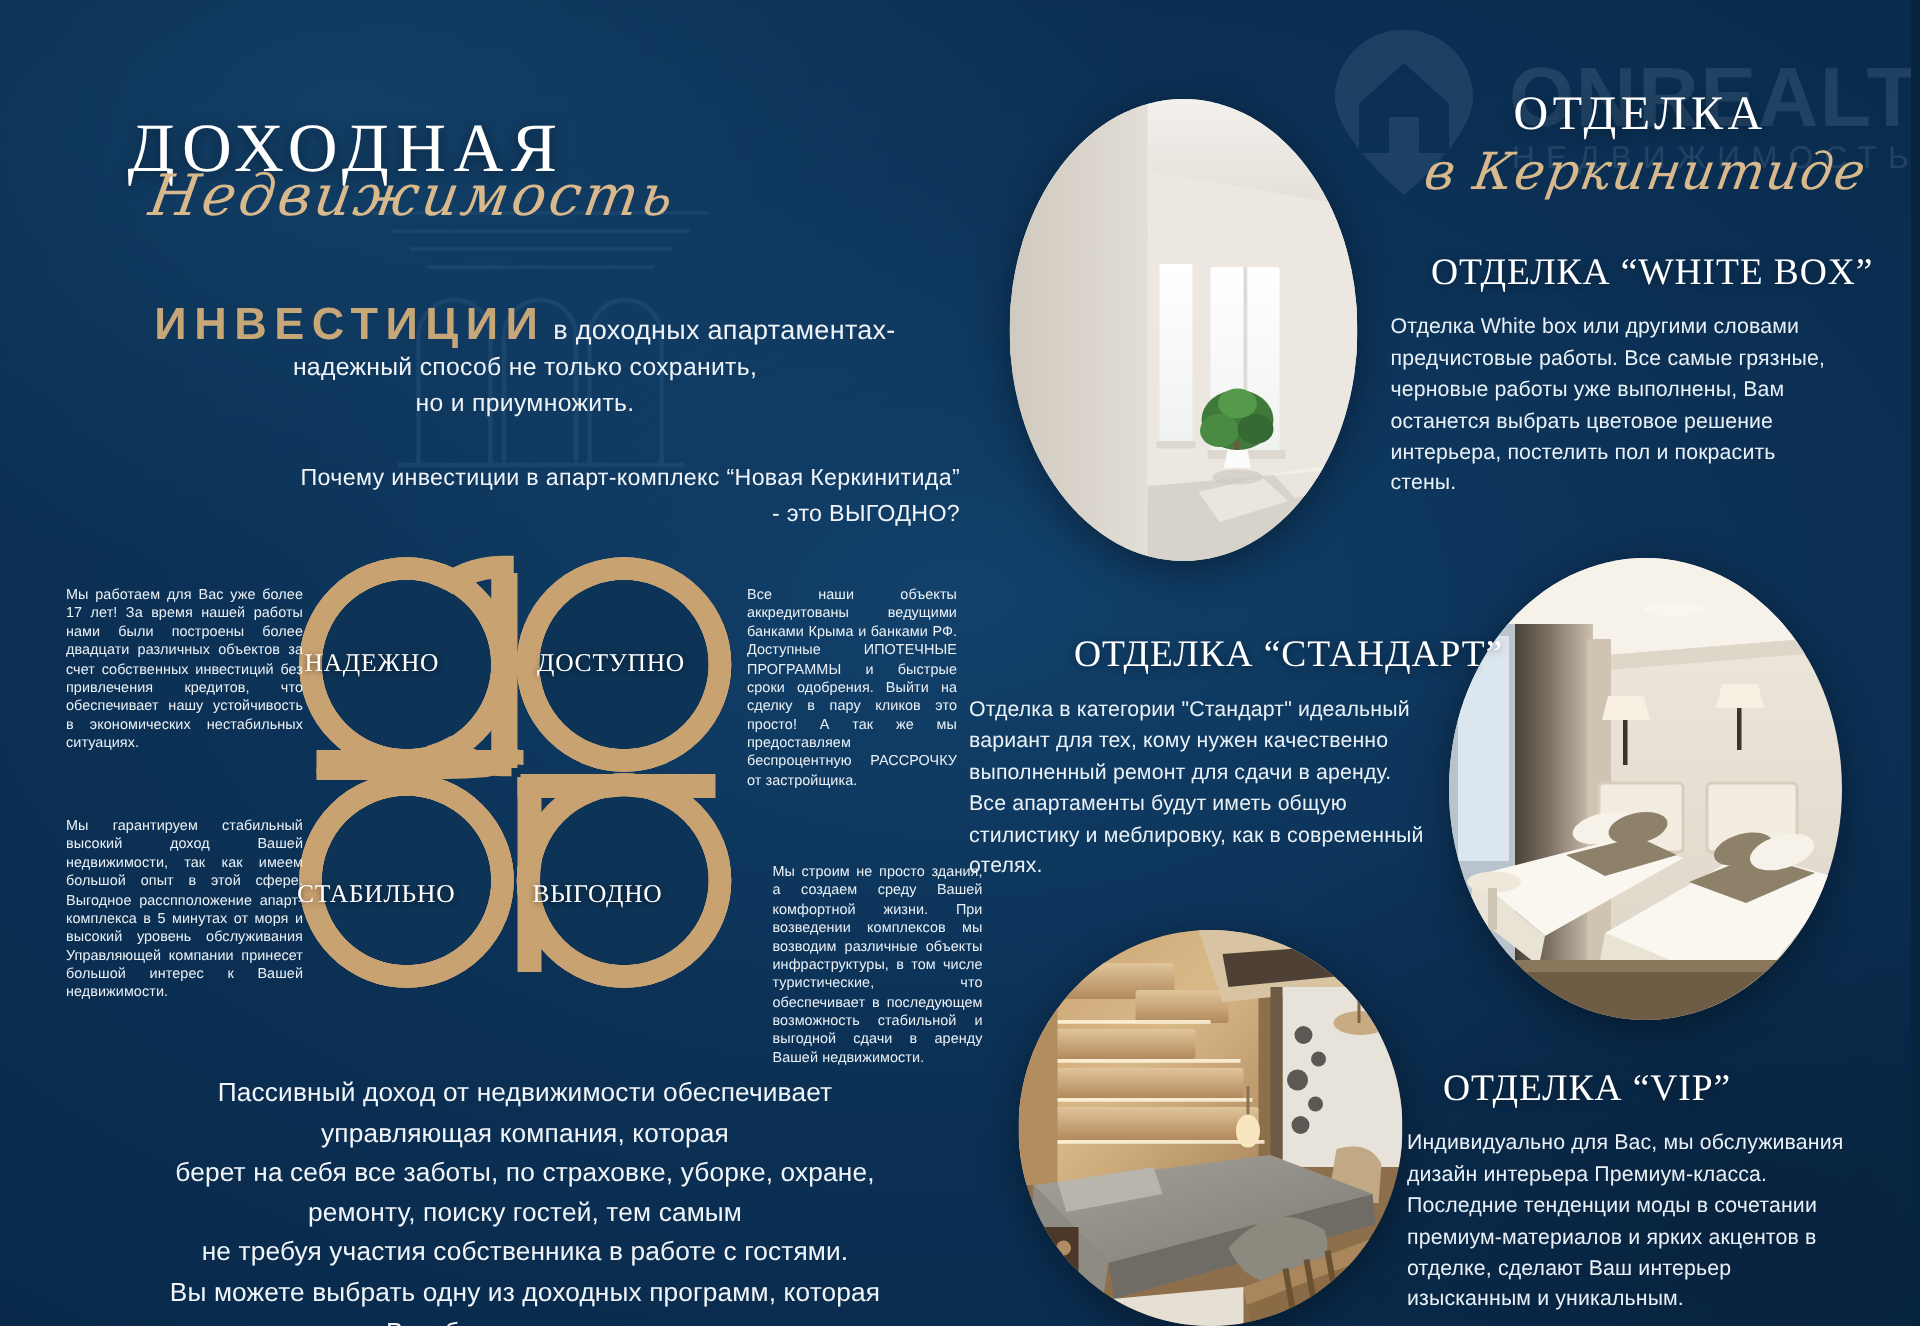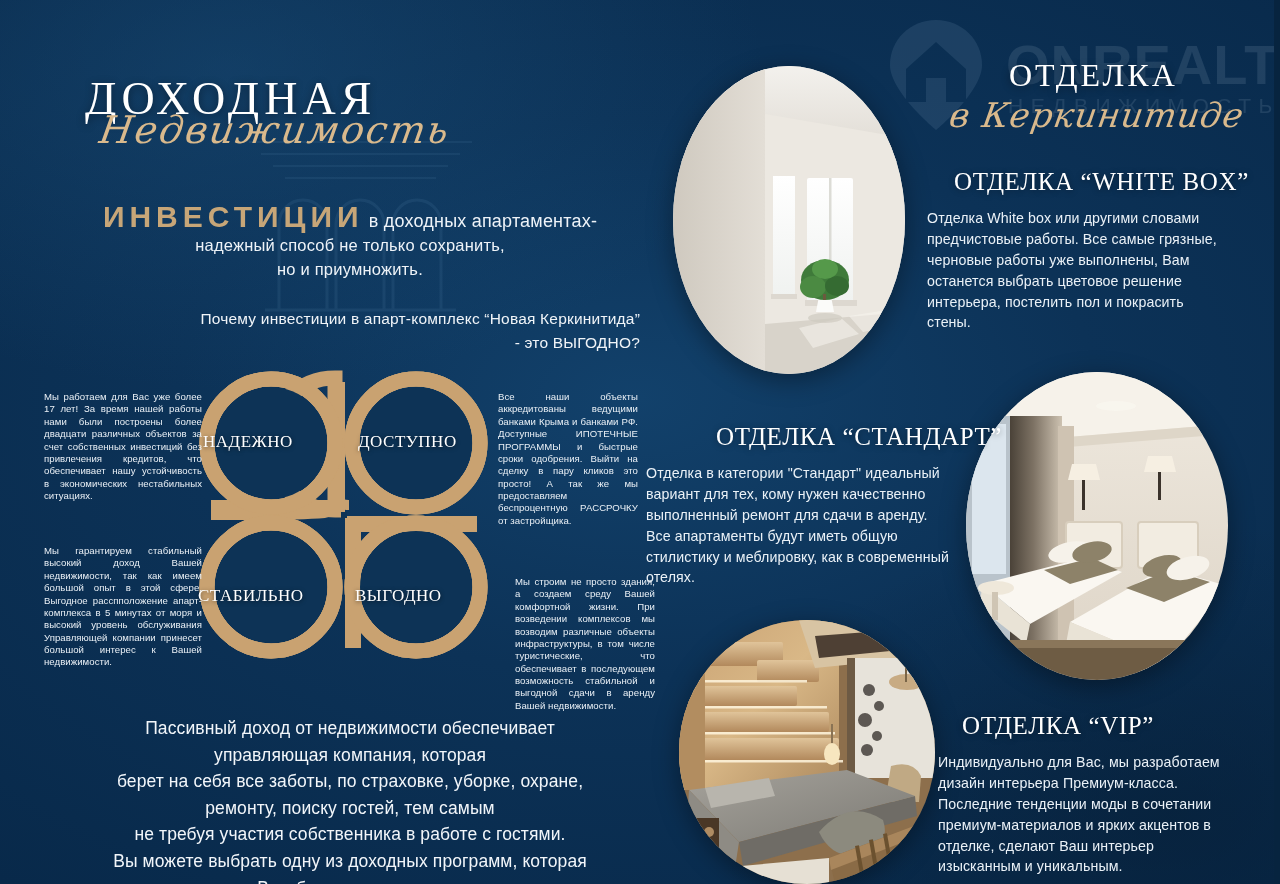--- a/index.html
+++ b/index.html
@@ -456,15 +456,15 @@
         <circle cx="16" cy="230" r="5"></circle>
           <circle cx="30" cy="230" r="5"></circle>
         <circle cx="23" cy="246" r="5"></circle>
       </g>
 
       <path d="M40 248 L150 238 L150 264 L36 264 Z" fill="#e6e0d4"></path>
     </svg>
   </div>
 
   <div class="sec-head h-vip">ОТДЕЛКА “VIP”</div>
-  <div class="sec-body b-vip">Индивидуально для Вас, мы разработаем дизайн интерьера Премиум-класса. Последние тенденции моды в сочетании премиум-материалов и ярких акцентов в отделке, сделают Ваш интерьер изысканным и уникальным.</div>
+  <div class="sec-body b-vip">Индивидуально для Вас, мы обслуживания дизайн интерьера Премиум-класса. Последние тенденции моды в сочетании премиум-материалов и ярких акцентов в отделке, сделают Ваш интерьер изысканным и уникальным.</div>
 
 </div>
 
 </body></html>

